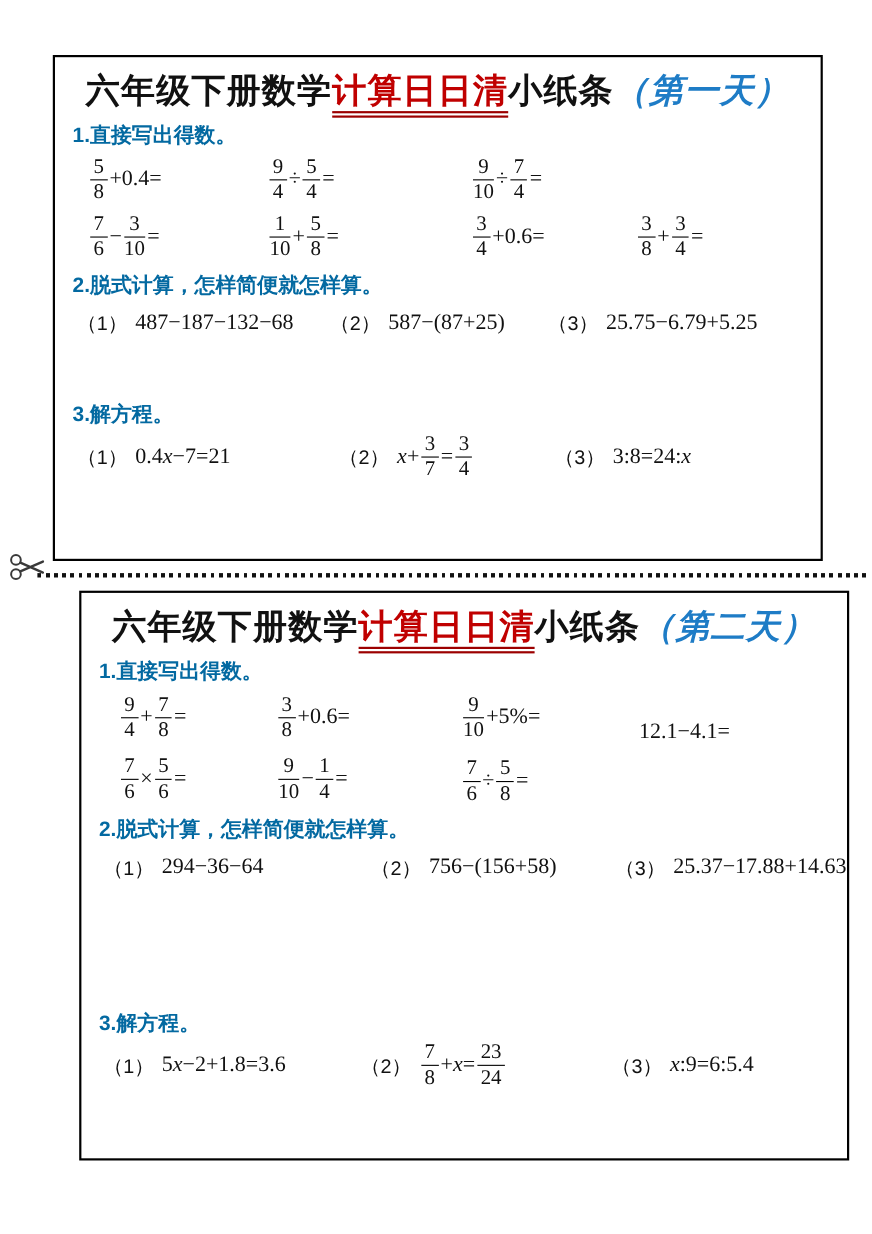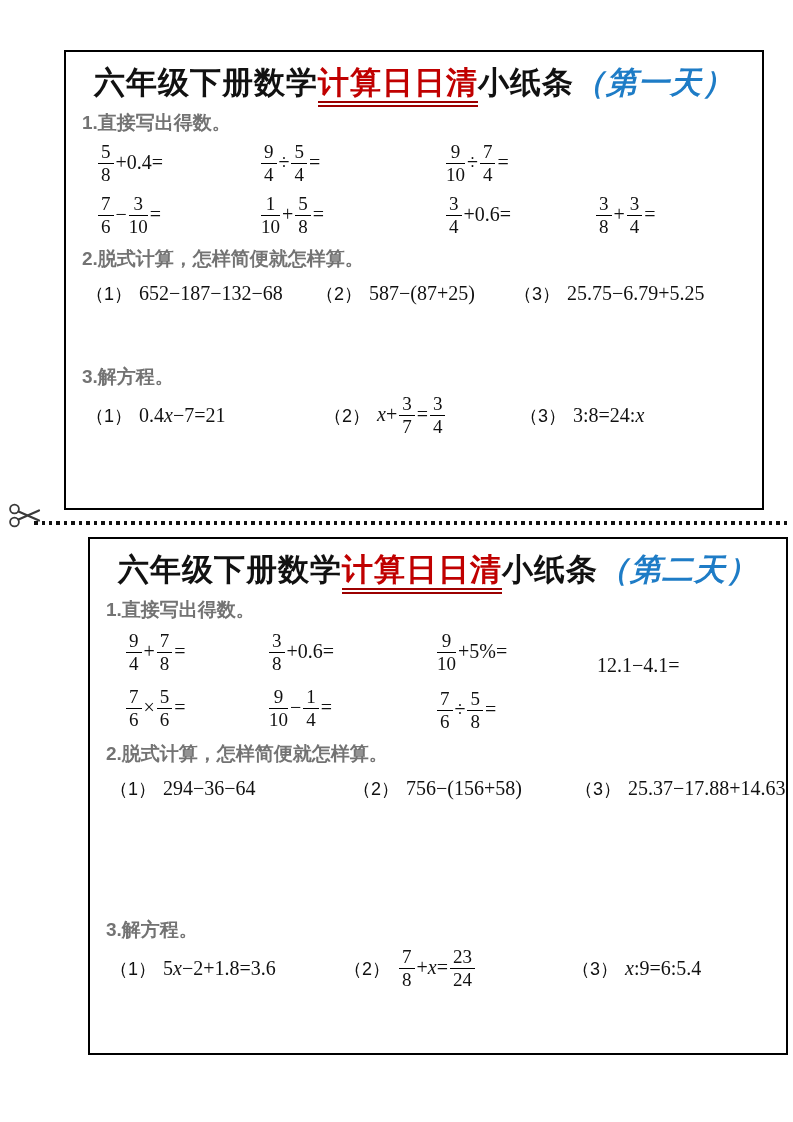--- a/index.html
+++ b/index.html
@@ -1,29 +1,29 @@
 <!DOCTYPE html>
 <html><head>
 <meta charset="utf-8">
 <style>
   html,body{margin:0;padding:0;background:#ffffff;}
   .page{position:relative;width:793px;height:1122px;background:#ffffff;overflow:hidden;
         font-family:"Liberation Sans",sans-serif;color:#111;}
-  .panel{position:absolute;left:64px;width:700px;border:2px solid #000;box-sizing:border-box;
+  .panel{position:absolute;left:48px;width:700px;border:2px solid #000;box-sizing:border-box;
          background:#fff;overflow:hidden;}
   .panel-0{top:50px;height:460px;}
   .panel-1{top:537px;height:518px;margin-left:24px;}
 
   .title{text-align:center;margin:10px 6px 6px;font-size:31px;font-weight:bold;line-height:1.35;
          letter-spacing:1px;white-space:nowrap;}
   .t-black{color:#111;}
   .t-red{color:#C00000;border-bottom:6px double #9C0000;padding-bottom:1px;}
   .t-blue{color:#1E7CC6;font-family:"Liberation Serif",serif;font-style:italic;}
 
-  .heading{font-size:19px;font-weight:bold;margin:4px 0 2px 16px;color:#737373;}
+  .heading{font-size:19px;font-weight:bold;margin:4px 0 2px 16px;color:#0369a1;}
 
   .math{font-family:"Liberation Serif",serif;font-size:20px;white-space:nowrap;color:#111;}
   .var{font-style:italic;font-family:"Liberation Serif",serif;}
   .frac{display:inline-block;text-align:center;vertical-align:middle;line-height:1.08;
         margin:0 2px;font-size:19px;}
   .frac .num{display:block;border-bottom:1.6px solid #000;padding:0 3px 1px;}
   .frac .den{display:block;padding-top:1px;}
 
   .s1-row{display:grid;}
   .panel-0 .s1-row{grid-template-columns:163px 185px 150px 1fr;padding-left:30px;}
@@ -82,21 +82,21 @@
                 <span class="math"><span class="frac"><span class="num">3</span><span class="den">8</span></span>+<span class="frac"><span class="num">3</span><span class="den">4</span></span>=</span>
               </div>
             </div>
           </div>
     </div>
     <div class="sec sec2">
       <div class="heading">2.脱式计算，怎样简便就怎样算。</div>
       <div class="probs probs2">
             <div class="prob">
               <span class="plabel">（1）</span>
-              <span class="math">652−187−132−68</span>
+              <span class="math">487−187−132−68</span>
             </div>
             <div class="prob">
               <span class="plabel">（2）</span>
               <span class="math">587−(87+25)</span>
             </div>
             <div class="prob">
               <span class="plabel">（3）</span>
               <span class="math">25.75−6.79+5.25</span>
             </div>
           </div>

